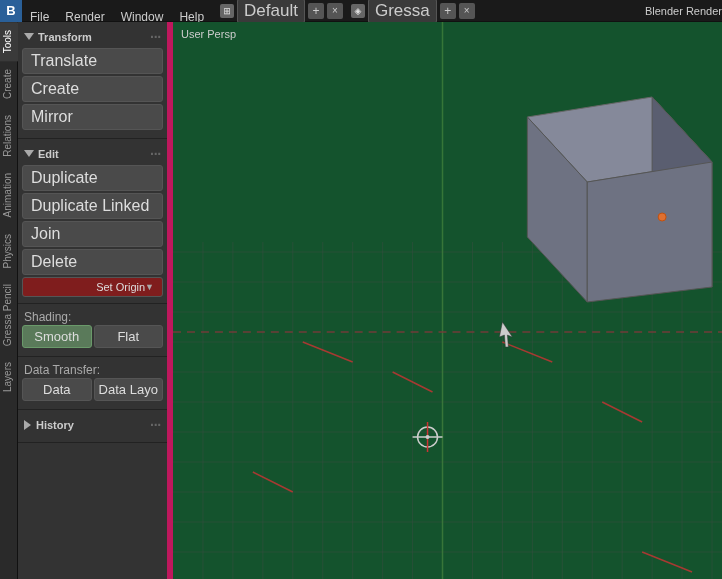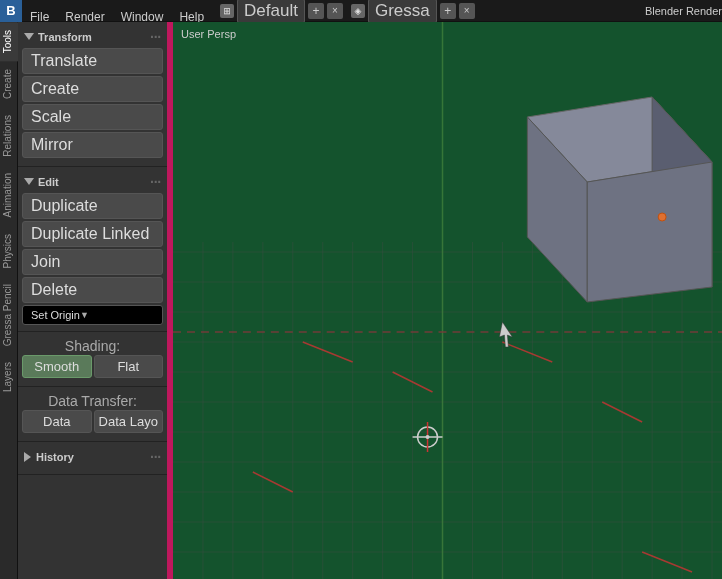--- a/index.html
+++ b/index.html
@@ -215,40 +215,39 @@
       font-size: 13px;
       cursor: pointer;
     }
     .tool-btn-half.active {
       background: #5a7a5a;
       border-color: #6a9a6a;
     }
     .tool-btn-select {
       display: flex;
       align-items: center;
-      justify-content: flex-start;
+      justify-content: flex-end;
       width: 100%;
-      background: #000000;
+      background: #7f1d1d;
       border: 1px solid #555;
       border-radius: 3px;
       color: #ddd;
       padding: 3px 8px;
       font-size: 11px;
       cursor: pointer;
     }
     .select-arrow {
       color: #aaa;
       font-size: 9px;
     }
     .label-text {
       color: #aaa;
-      font-size: 14px;
+      font-size: 12px;
       padding: 2px 2px 1px 2px;
       display: block;
-      text-align: center;
     }
 
     
     .viewport {
       flex: 1;
       position: relative;
       background: #14532d;
       overflow: hidden;
     }
     .viewport-label {
@@ -319,21 +318,20 @@
     <div class="panel-section">
       <div class="panel-header">
         <div class="panel-header-left">
           <span class="triangle triangle-down"></span>
           <span>Transform</span>
         </div>
         <span class="panel-dots">···</span>
       </div>
       <button class="tool-btn">Translate</button>
       <button class="tool-btn">Create</button>
-      <button class="tool-btn">Scale</button>
       <button class="tool-btn">Mirror</button>
     </div>
 
     <div class="panel-section">
       <div class="panel-header">
         <div class="panel-header-left">
           <span class="triangle triangle-down"></span>
           <span>Edit</span>
         </div>
         <span class="panel-dots">···</span>

